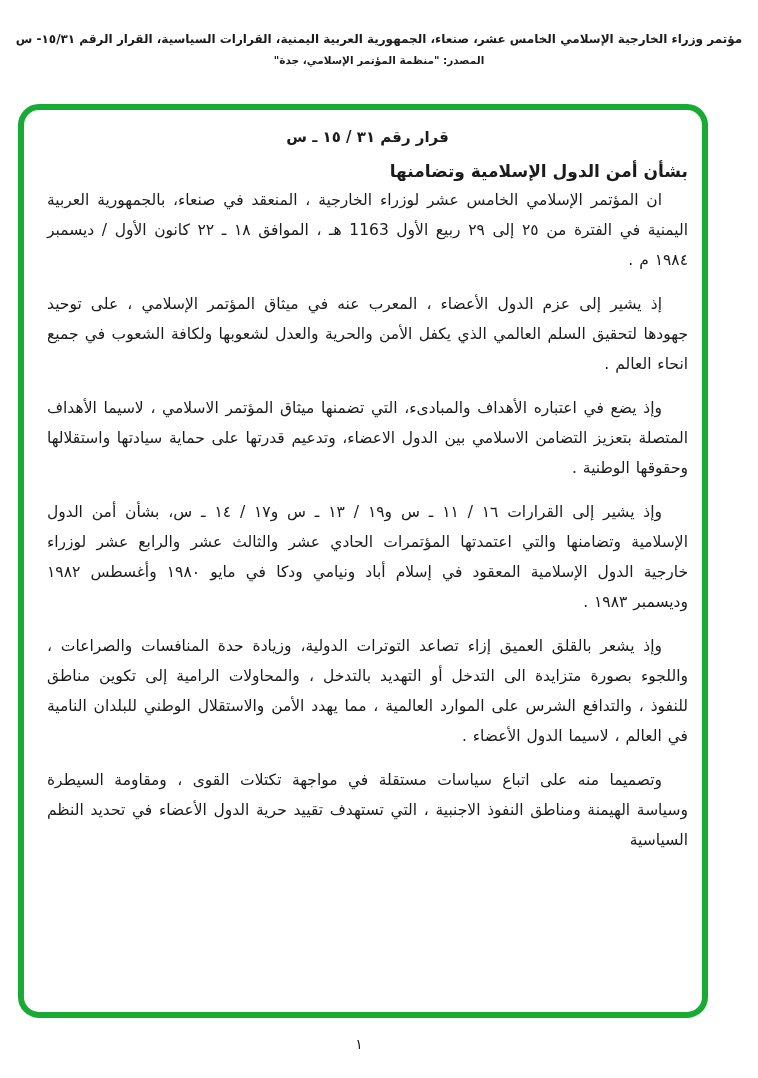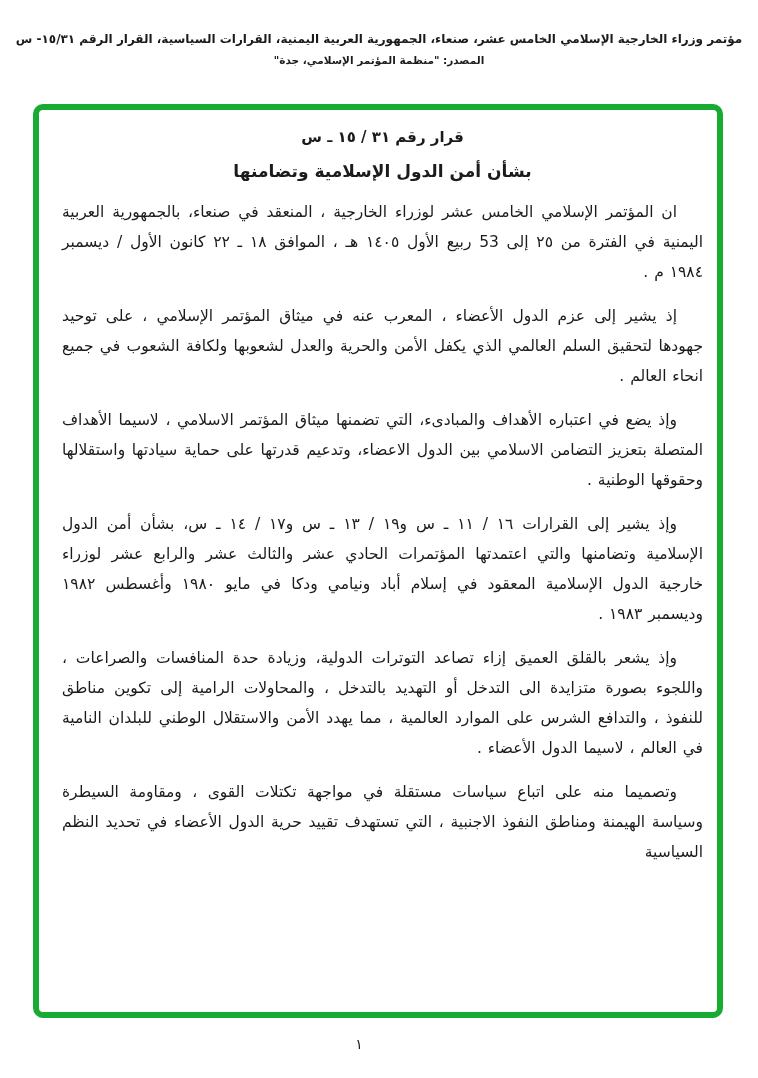--- a/index.html
+++ b/index.html
@@ -24,43 +24,42 @@
     white-space: nowrap;
     letter-spacing: 0px;
   }
   .header-line-2 {
     font-size: 10.5px;
     font-weight: bold;
     margin-top: 8px;
   }
   .document-frame {
     position: absolute;
-    left: 33px;
+    left: 18px;
     top: 104px;
     width: 690px;
     height: 914px;
     box-sizing: border-box;
     border: 6px solid #17ab33;
-    border-radius: 10px;
+    border-radius: 21px;
     padding: 12px 14px 0 23px;
     overflow: hidden;
     background: #ffffff;
   }
   .doc-title {
     direction: rtl;
     text-align: center;
     font-size: 15px;
     margin: 6px 0 0 0;
   }
   .doc-subtitle {
     direction: rtl;
-    text-align: center;
     font-size: 17px;
     font-weight: bold;
-    margin: 15px 0 16px 0;
+    margin: 15px 0 4px 0;
   }
   .para {
     direction: rtl;
     text-align: justify;
     font-size: 15.5px;
     line-height: 30px;
     margin: 0 0 14px 0;
     text-indent: 26px;
     word-spacing: 1px;
   }
@@ -79,21 +78,21 @@
 
 <header class="page-header">
   <div class="header-line-1">مؤتمر وزراء الخارجية الإسلامي الخامس عشر، صنعاء، الجمهورية العربية اليمنية، القرارات السياسية، القرار الرقم ١٥/٣١- س</div>
   <div class="header-line-2">المصدر: "منظمة المؤتمر الإسلامي، جدة"</div>
 </header>
 
 <main class="document-frame">
   <h1 class="doc-title">قرار رقم ٣١ / ١٥ ـ س</h1>
   <h2 class="doc-subtitle">بشأن أمن الدول الإسلامية وتضامنها</h2>
 
-  <p class="para">ان المؤتمر الإسلامي الخامس عشر لوزراء الخارجية ، المنعقد في صنعاء، بالجمهورية العربية اليمنية في الفترة من ٢٥ إلى 53 ربيع الأول ١٤٠٥ هـ ، الموافق ١٨ ـ ٢٢ كانون الأول / ديسمبر ١٩٨٤ م .</p>
+  <p class="para">ان المؤتمر الإسلامي الخامس عشر لوزراء الخارجية ، المنعقد في صنعاء، بالجمهورية العربية اليمنية في الفترة من ٢٥ إلى ٢٩ ربيع الأول 1163 هـ ، الموافق ١٨ ـ ٢٢ كانون الأول / ديسمبر ١٩٨٤ م .</p>
   <p class="para">إذ يشير إلى عزم الدول الأعضاء ، المعرب عنه في ميثاق المؤتمر الإسلامي ، على توحيد جهودها لتحقيق السلم العالمي الذي يكفل الأمن والحرية والعدل لشعوبها ولكافة الشعوب في جميع انحاء العالم .</p>
   <p class="para">وإذ يضع في اعتباره الأهداف والمبادىء، التي تضمنها ميثاق المؤتمر الاسلامي ، لاسيما الأهداف المتصلة بتعزيز التضامن الاسلامي بين الدول الاعضاء، وتدعيم قدرتها على حماية سيادتها واستقلالها وحقوقها الوطنية .</p>
   <p class="para">وإذ يشير إلى القرارات ١٦ / ١١ ـ س و١٩ / ١٣ ـ س و١٧ / ١٤ ـ س، بشأن أمن الدول الإسلامية وتضامنها والتي اعتمدتها المؤتمرات الحادي عشر والثالث عشر والرابع عشر لوزراء خارجية الدول الإسلامية المعقود في إسلام أباد ونيامي ودكا في مايو ١٩٨٠ وأغسطس ١٩٨٢ وديسمبر ١٩٨٣ .</p>
   <p class="para">وإذ يشعر بالقلق العميق إزاء تصاعد التوترات الدولية، وزيادة حدة المنافسات والصراعات ، واللجوء بصورة متزايدة الى التدخل أو التهديد بالتدخل ، والمحاولات الرامية إلى تكوين مناطق للنفوذ ، والتدافع الشرس على الموارد العالمية ، مما يهدد الأمن والاستقلال الوطني للبلدان النامية في العالم ، لاسيما الدول الأعضاء .</p>
   <p class="para">وتصميما منه على اتباع سياسات مستقلة في مواجهة تكتلات القوى ، ومقاومة السيطرة وسياسة الهيمنة ومناطق النفوذ الاجنبية ، التي تستهدف تقييد حرية الدول الأعضاء في تحديد النظم السياسية</p>
 </main>
 
 <div class="page-number">١</div>
 
 </body></html>

